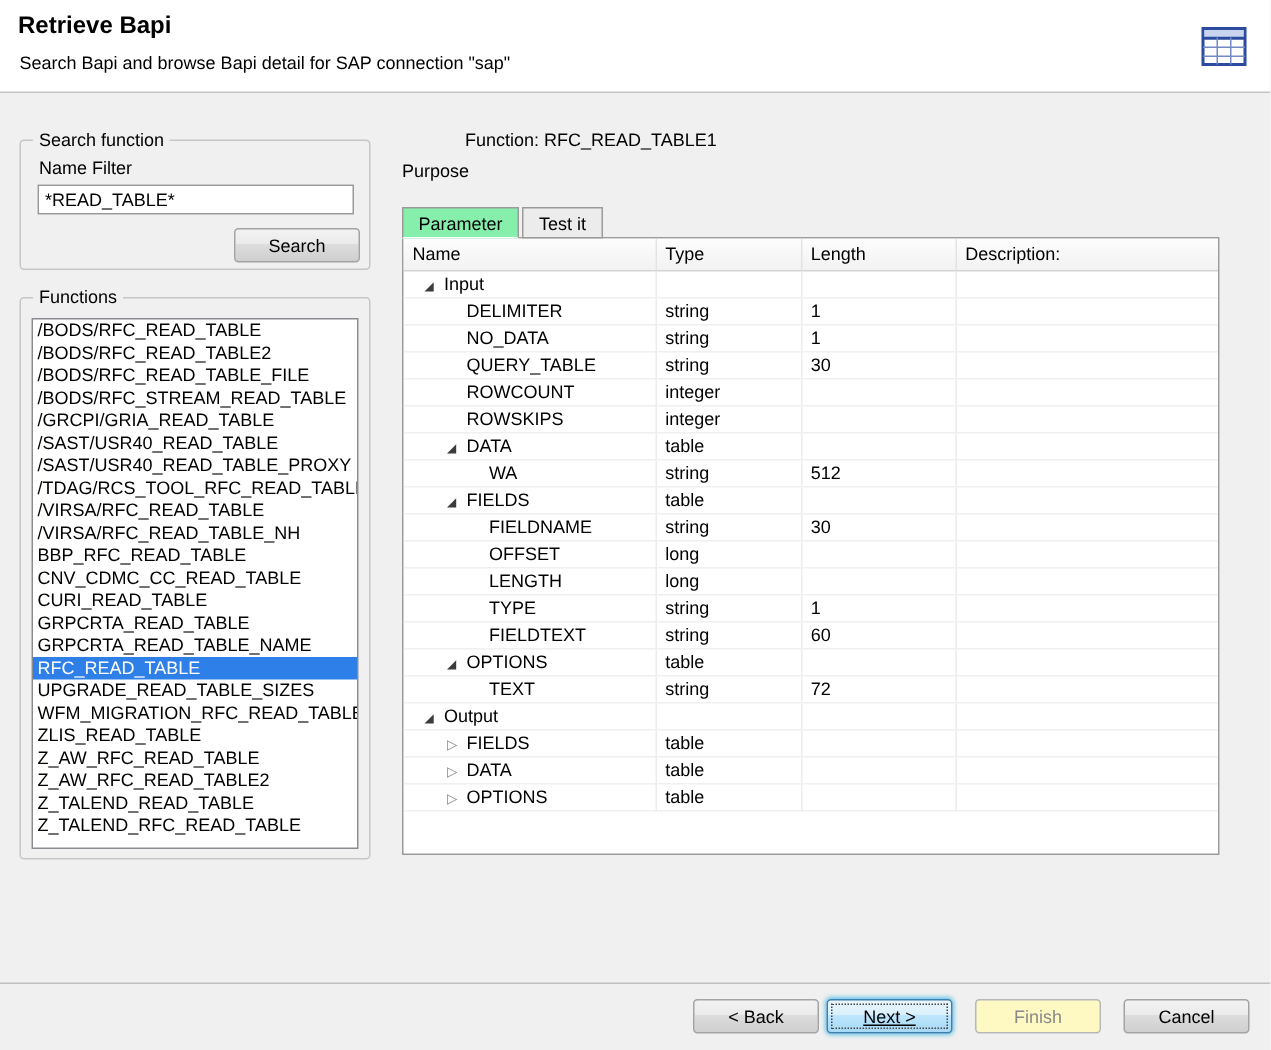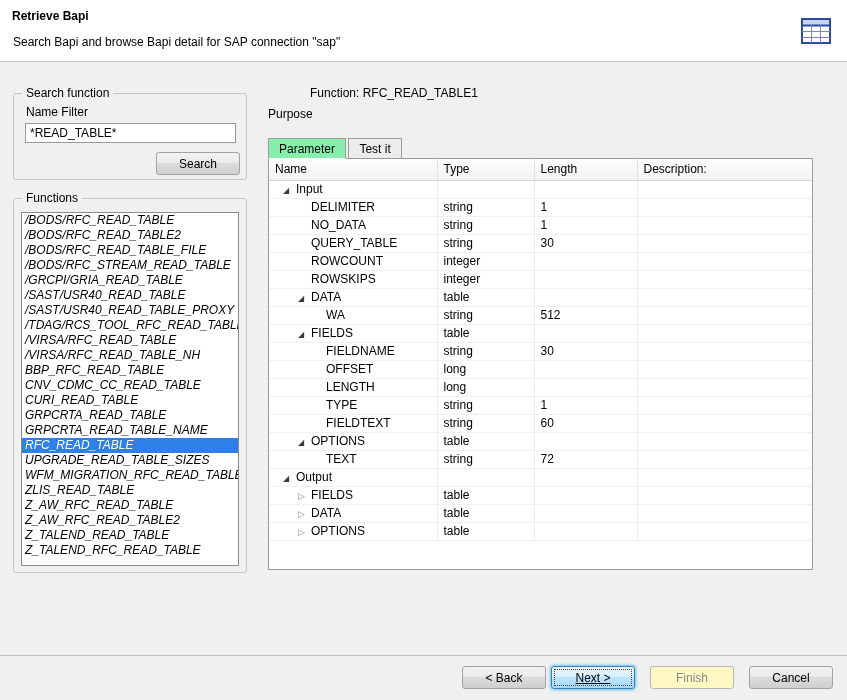--- a/index.html
+++ b/index.html
@@ -2,36 +2,36 @@
 <html><head>
 <meta charset="utf-8">
 <style>
   * { box-sizing: border-box; }
   html,body { margin:0; padding:0; }
   body { font-family:"Liberation Sans", sans-serif; font-size:12px; color:#000; }
   .dialog { position:relative; width:847px; height:700px; background:#f0f0f0; overflow:hidden; }
 
   
   .header { position:absolute; top:0; left:0; width:847px; height:62px; background:#ffffff; border-bottom:1px solid #c3c3c3; }
-  .header-title { position:absolute; top:9px; left:12px; font-weight:bold; font-size:12px; }
+  .header-title { position:absolute; top:9px; left:12px; font-weight:bold; font-size:16px; }
   .header-subtitle { position:absolute; top:35px; left:13px; font-size:12px; }
   .header-icon { position:absolute; top:15px; right:15px; width:32px; height:32px; }
 
   
   .group { position:absolute; border:1px solid #c6c6c6; border-radius:3px; }
   .group-label { position:absolute; top:-8px; left:8px; background:#f0f0f0; padding:0 4px; font-size:12px; }
 
   .group-search { left:13px; top:93px; width:234px; height:87px; }
   .name-filter-label { position:absolute; left:12px; top:11px; }
   .name-filter-input { position:absolute; left:11px; top:29px; width:211px; height:20px; border:1px solid #999; background:#fff; font:12px "Liberation Sans", sans-serif; padding:1px 4px; }
   .search-btn { position:absolute; right:6px; top:58px; width:52px; height:22px; }
 
   .group-functions { left:13px; top:198px; width:234px; height:375px; }
   .functions-list { position:absolute; left:7px; top:13px; width:218px; height:354px; border:1px solid #888b90; background:#fff; overflow:hidden; }
-  .list-item { height:15px; line-height:15px; padding:0 3px; white-space:nowrap; overflow:hidden; font-size:12px;font-style:italic; }
+  .list-item { height:15px; line-height:15px; padding:0 3px; white-space:nowrap; overflow:hidden; font-size:12px; }
   .list-item.selected { background:#2e80e8; color:#fff; }
 
   
   .function-line { position:absolute; left:268px; top:86px;margin-left:42px; }
   .purpose-line { position:absolute; left:268px; top:107px; }
 
   .tabbar { position:absolute; left:268px; top:138px; height:21px; z-index:2; }
   .tab { display:inline-block; height:21px; line-height:20px; padding:0 10px; border:1px solid #9b9b9b; background:#ececec; margin-right:-1px; vertical-align:bottom; font-size:12px; }
   .tab.active { background:#86efac; border-bottom:1px solid #ffffff;text-align:right; }
 

